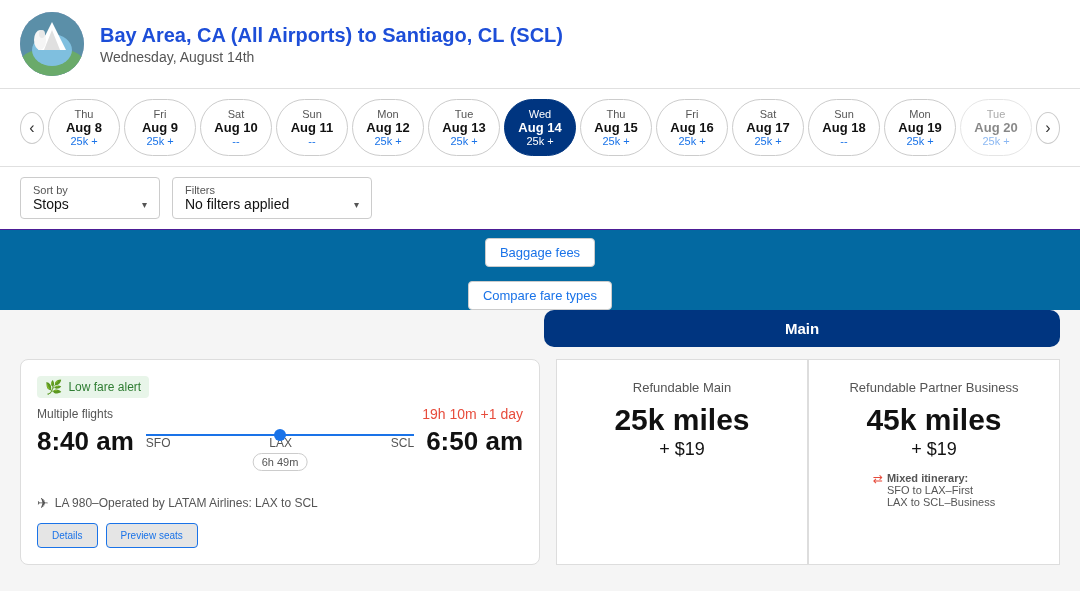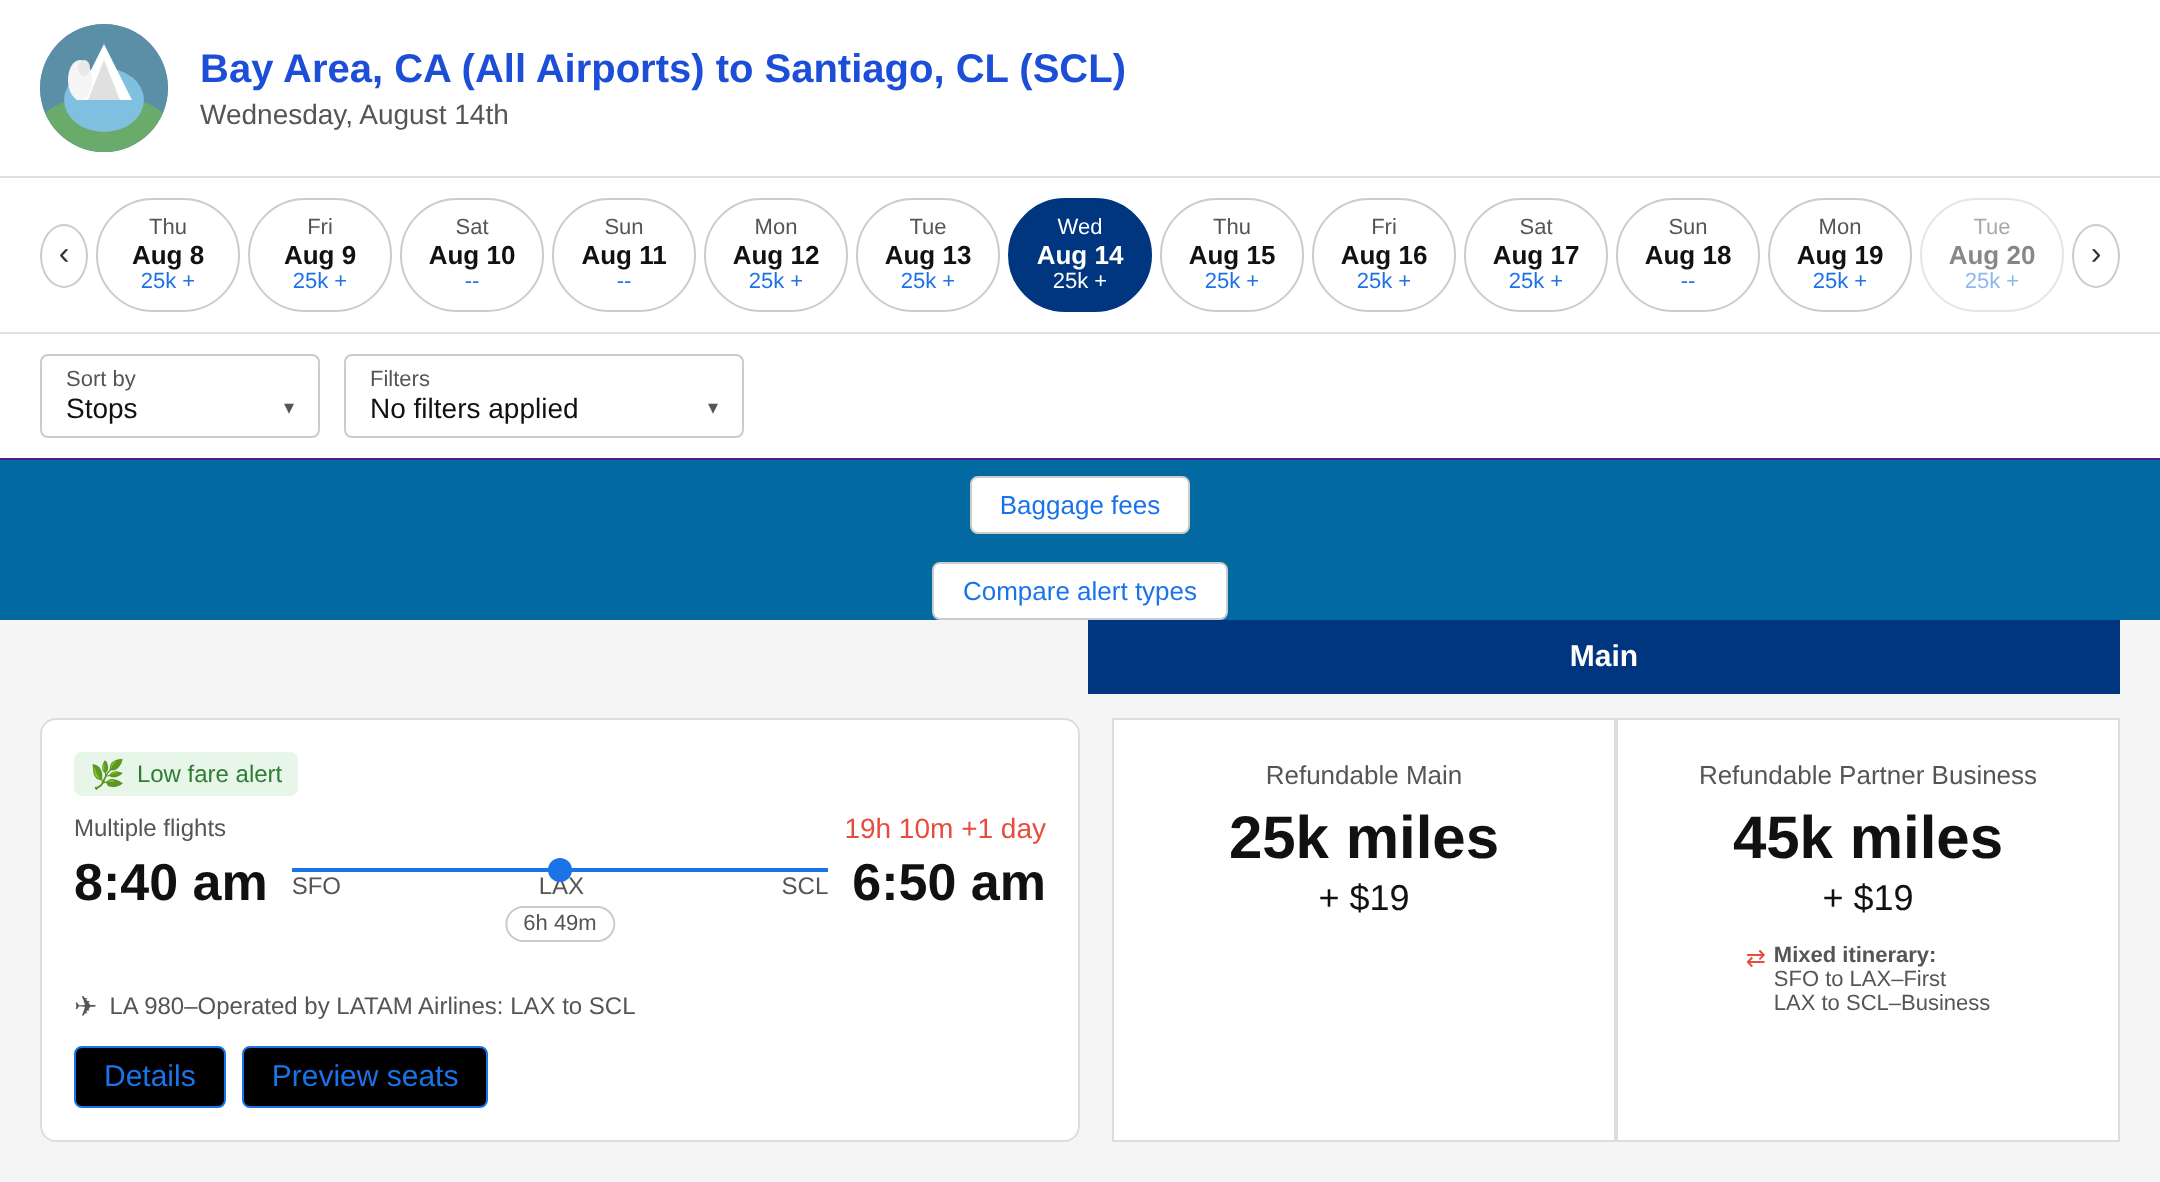--- a/index.html
+++ b/index.html
@@ -27,21 +27,21 @@
     
     .filters-bar { background: #fff; padding: 10px 20px; display: flex; gap: 12px; align-items: center; border-bottom: 1px solid #4c1d95; }
     .filter-dropdown { display: flex; flex-direction: column; border: 1px solid #ccc; border-radius: 4px; padding: 6px 12px; cursor: pointer; min-width: 140px; background: #fff; }
     .filter-dropdown .filter-label { font-size: 11px; color: #555; }
     .filter-dropdown .filter-value { font-size: 14px; font-weight: 500; color: #111; display: flex; align-items: center; justify-content: space-between; gap: 8px; }
     .filter-dropdown .chevron { font-size: 10px; color: #555; }
     .action-btn { padding: 6px 14px; border: 1px solid #ccc; border-radius: 4px; background: #fff; font-size: 13px; color: #1a73e8; cursor: pointer; }
 
     
     .fare-tabs { display: flex; margin-left: 548px; width: 512px; }
-    .fare-tab { flex: 1; padding: 10px; text-align: center; font-size: 15px; font-weight: 600; cursor: pointer; }
+    .fare-tab { flex: 1; padding: 10px; text-align: center; font-size: 15px; font-weight: 600; cursor: pointer; border-radius: 10px; }
     .fare-tab.active { background: #003580; color: #fff; }
     .fare-tab.inactive { background: #1a3a5c; color: #fff; }
 
     
     .content-area { display: flex; background: #f5f5f5; padding: 12px 20px; gap: 16px; }
 
     
     .flight-card { background: #fff; border-radius: 8px; border: 1px solid #ddd; padding: 16px; flex: 0 0 520px; }
     .low-fare-alert { display: inline-flex; align-items: center; gap: 6px; background: #e8f5e9; border-radius: 4px; padding: 3px 8px; font-size: 12px; color: #2e7d32; font-weight: 500; margin-bottom: 8px; }
     .low-fare-alert .leaf { font-size: 14px; }
@@ -51,21 +51,21 @@
     .time { font-size: 26px; font-weight: 700; color: #111; }
     .flight-line { flex: 1; display: flex; flex-direction: column; align-items: center; position: relative; }
     .line { width: 100%; height: 2px; background: #1a73e8; position: relative; }
     .line-dot { width: 12px; height: 12px; background: #1a73e8; border-radius: 50%; position: absolute; top: -5px; left: 50%; transform: translateX(-50%); }
     .airports { display: flex; justify-content: space-between; font-size: 12px; color: #555; width: 100%; }
     .stopover { position: absolute; bottom: -20px; left: 50%; transform: translateX(-50%); }
     .stopover-pill { border: 1px solid #ccc; border-radius: 10px; padding: 2px 8px; font-size: 11px; color: #555; background: #fff; white-space: nowrap; }
     .airline-info { display: flex; align-items: center; gap: 6px; font-size: 12px; color: #555; margin-top: 38px; }
     .airline-logo { font-size: 14px; }
     .flight-actions { display: flex; gap: 8px; margin-top: 12px; }
-    .action-button { padding: 6px 14px; border: 1px solid #1a73e8; border-radius: 4px; background: #000000; font-size: 15px; color: #1a73e8; cursor: pointer; }
+    .action-button { padding: 6px 14px; border: 1px solid #1a73e8; border-radius: 4px; background: #e5e5e5; font-size: 10px; color: #1a73e8; cursor: pointer; }
 
     
     .fare-columns { display: flex; flex: 1; gap: 0; }
     .fare-col { flex: 1; background: #fff; border: 1px solid #ddd; display: flex; flex-direction: column; align-items: center; padding: 20px 16px; text-align: center; }
     .fare-col:first-child { border-right: 1px solid #ddd; }
     .fare-type { font-size: 13px; color: #555; margin-bottom: 8px; }
     .fare-miles { font-size: 30px; font-weight: 700; color: #111; }
     .fare-cash { font-size: 18px; color: #111; margin-top: 2px; }
     .mixed-itinerary { font-size: 11px; color: #555; margin-top: 12px; display: flex; align-items: flex-start; gap: 4px; text-align: left; }
     .mixed-icon { font-size: 12px; color: #e74c3c; }
@@ -177,21 +177,21 @@
     <span class="filter-label">Filters</span>
     <div class="filter-value">
       <span>No filters applied</span>
       <span class="chevron">▾</span>
     </div>
   </div>
 </div>
 
 <div class="top-row">
   <button class="action-btn">Baggage fees</button>
-  <button class="action-btn">Compare alert types</button>
+  <button class="action-btn">Compare fare types</button>
 </div>
 
 <div style="display:flex; background:#f5f5f5; padding: 0 20px 0 20px;">
   <div style="flex: 0 0 524px;"></div>
   <div class="fare-tabs" style="margin-left:0; width:100%;">
     <div class="fare-tab active">Main</div>
   </div>
 </div>
 
 <div class="content-area">

